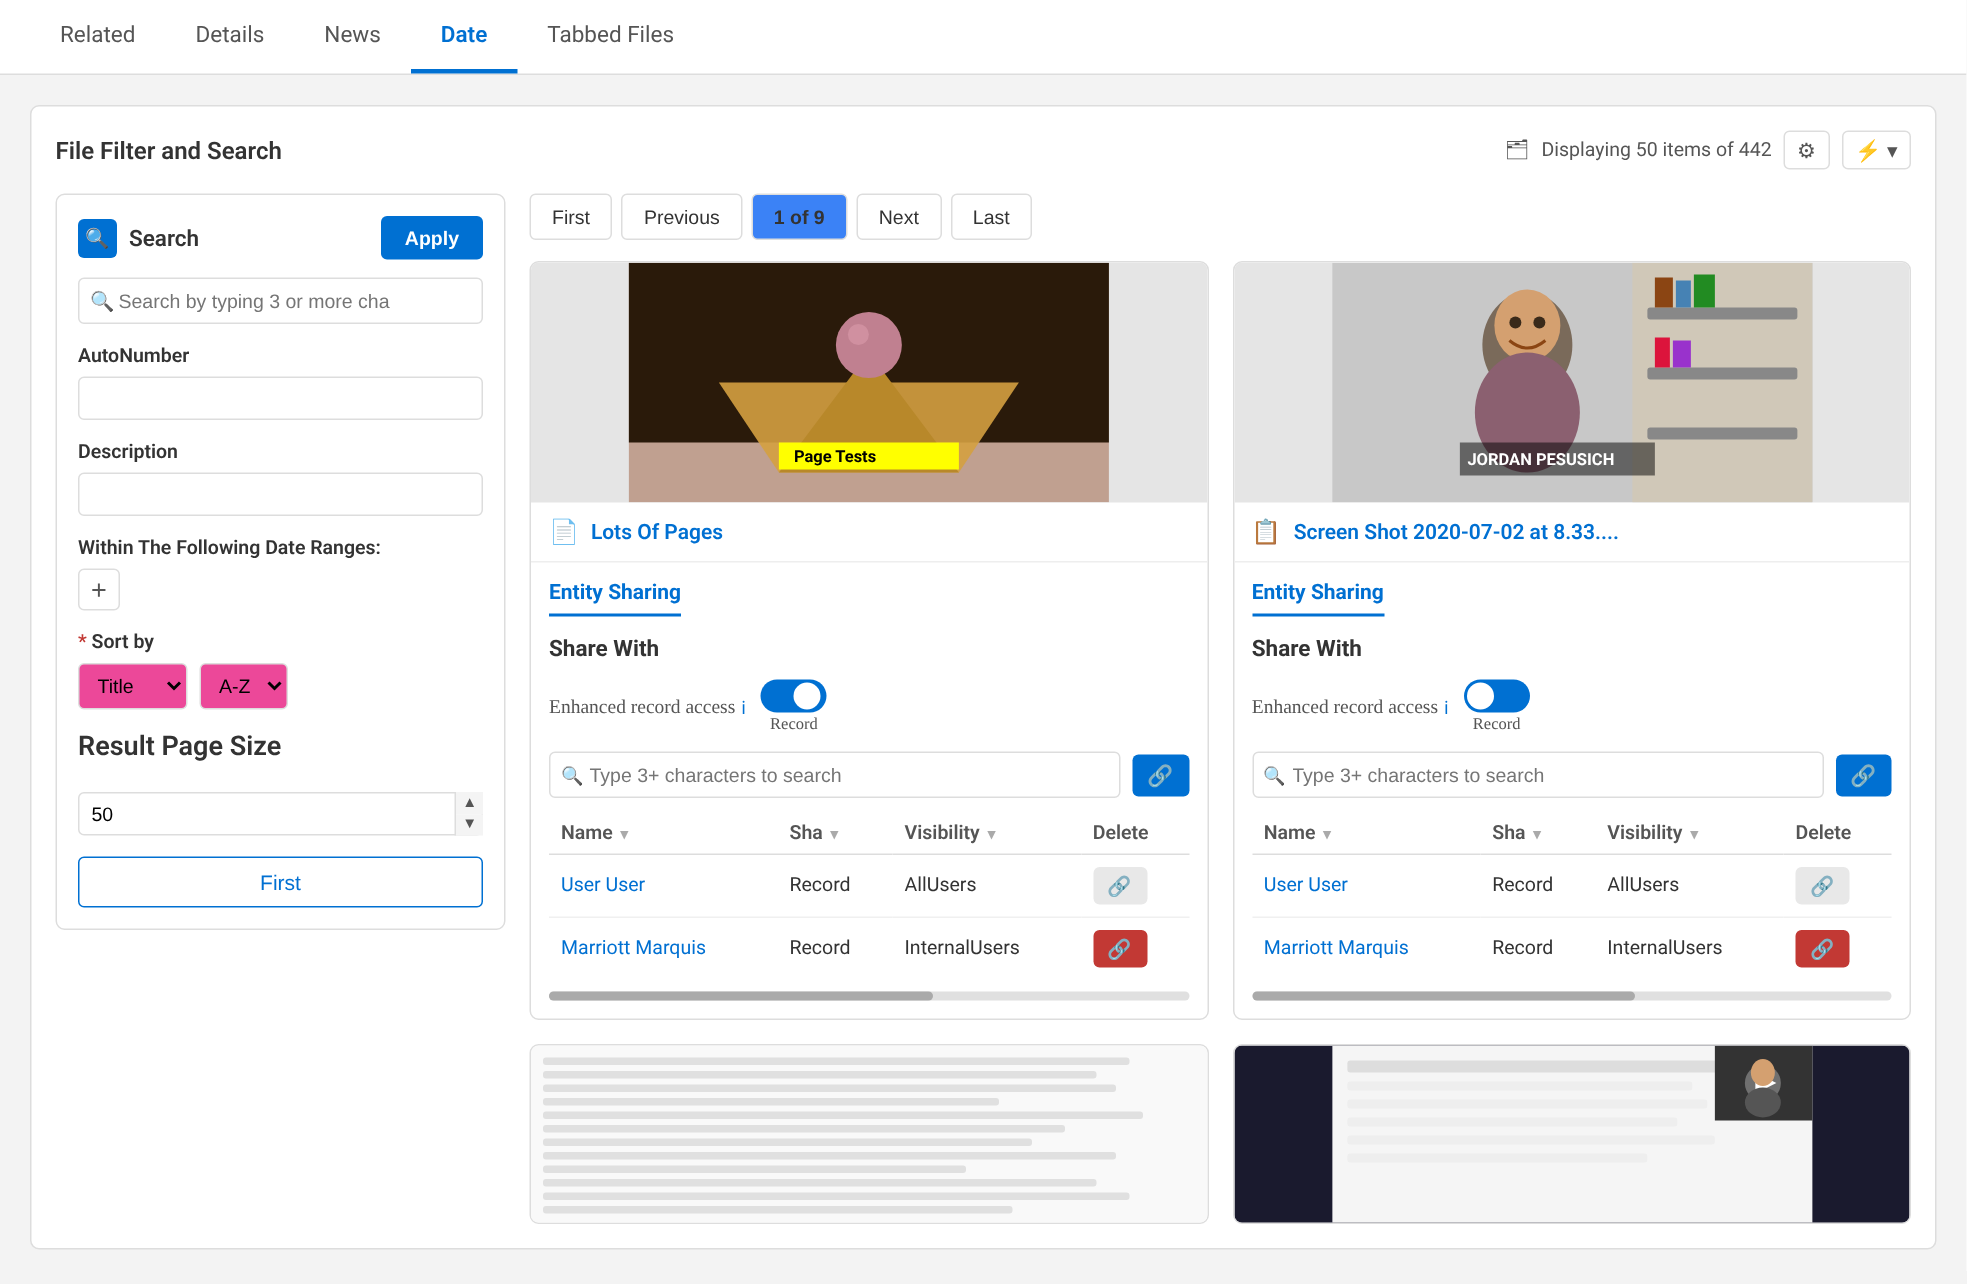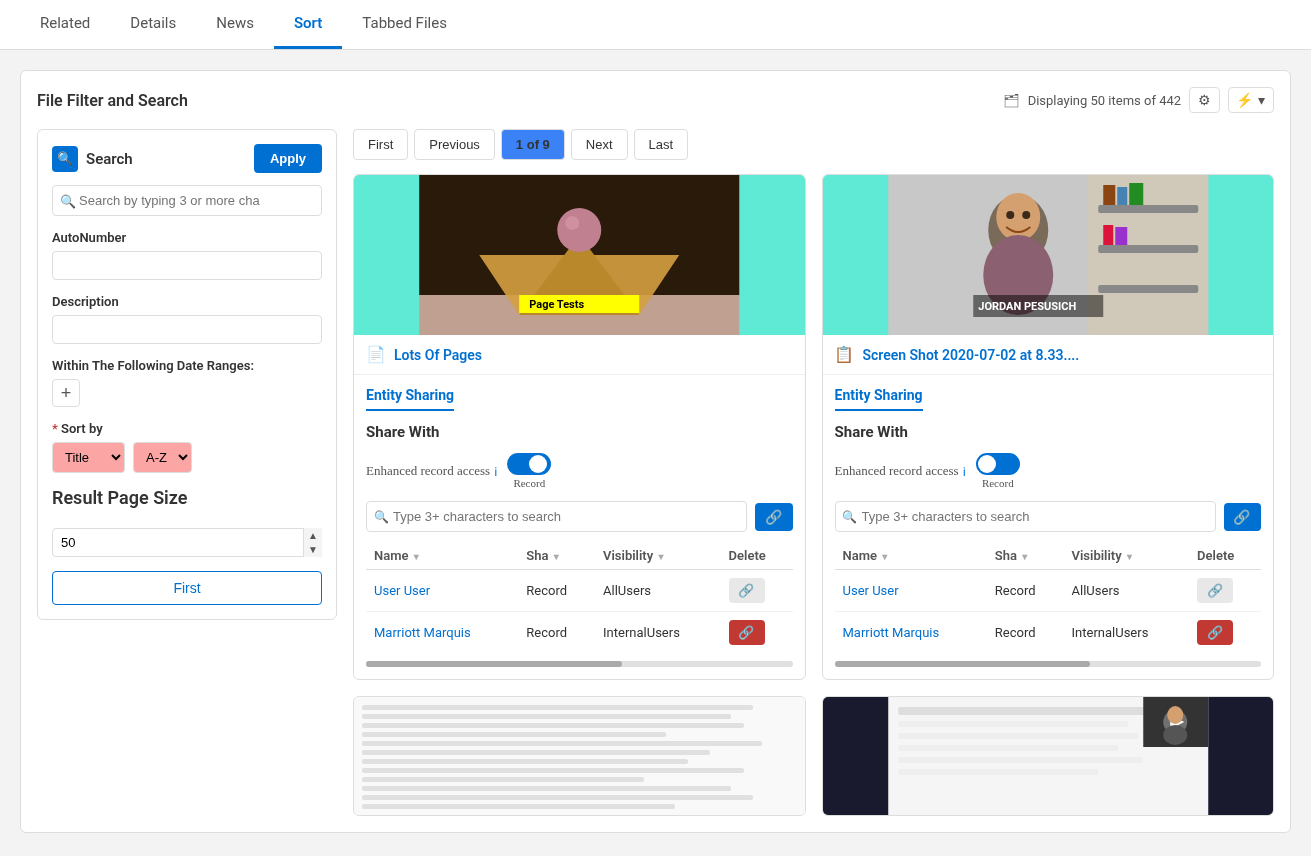--- a/index.html
+++ b/index.html
@@ -36,21 +36,21 @@
 
     .filter-label { font-size: 13px; font-weight: 600; margin-bottom: 6px; color: #333; }
     .filter-input { width: 100%; border: 1px solid #ddd; border-radius: 4px; padding: 6px 8px; font-size: 13px; margin-bottom: 14px; outline: none; }
 
     .date-range-label { font-size: 13px; font-weight: 600; margin-bottom: 6px; color: #333; }
     .add-btn { width: 28px; height: 28px; border: 1px solid #ddd; border-radius: 4px; background: #fff; font-size: 18px; cursor: pointer; display: flex; align-items: center; justify-content: center; color: #555; margin-bottom: 14px; }
 
     .sort-label { font-size: 13px; font-weight: 600; margin-bottom: 6px; color: #333; }
     .sort-label .required { color: #c23934; }
     .sort-row { display: flex; gap: 8px; margin-bottom: 14px; }
-    .sort-select { border: 1px solid #ddd; border-radius: 4px; padding: 6px 8px; font-size: 13px; background: #fca5a5; cursor: pointer; outline: none; }
+    .sort-select { border: 1px solid #ddd; border-radius: 4px; padding: 6px 8px; font-size: 13px; background: #ec4899; cursor: pointer; outline: none; }
 
     .page-size-label { font-size: 18px; font-weight: 600; margin-bottom: 20px; color: #333; }
     .page-size-wrap { position: relative; margin-bottom: 14px; }
     .page-size-input { width: 100%; border: 1px solid #ddd; border-radius: 4px; padding: 6px 8px; font-size: 13px; outline: none; }
     .page-size-spinners { position: absolute; right: 0; top: 0; bottom: 0; display: flex; flex-direction: column; border-left: 1px solid #ddd; }
     .spinner-btn { flex: 1; background: #f4f4f4; border: none; cursor: pointer; font-size: 10px; padding: 0 4px; color: #555; display: flex; align-items: center; justify-content: center; }
 
     .clear-btn { display: block; width: 100%; border: 1px solid #0070d2; background: #fff; color: #0070d2; border-radius: 4px; padding: 8px; font-size: 14px; cursor: pointer; text-align: center; }
 
     
@@ -58,21 +58,21 @@
 
     
     .pagination { display: flex; align-items: flex-start; gap: 6px; margin-bottom: 14px; }
     .page-btn { border: 1px solid #ddd; background: #fff; border-radius: 4px; padding: 7px 14px; font-size: 13px; cursor: pointer; color: #333; }
     .page-btn.current { background: #3b82f6; border: 1px solid #ddd; font-weight: 700; cursor: default; }
 
     
     .cards-grid { display: grid; grid-template-columns: 1fr 1fr; gap: 16px; }
 
     .file-card { background: #fff; border: 1px solid #ddd; border-radius: 6px; overflow: hidden; }
-    .file-thumb { width: 100%; height: 160px; overflow: hidden; position: relative; background: #5eead4; }
+    .file-thumb { width: 100%; height: 160px; overflow: hidden; position: relative; background: #e5e5e5; }
 
     .file-title-row { display: flex; align-items: center; gap: 8px; padding: 10px 12px; border-bottom: 1px solid #eee; }
     .file-icon { font-size: 16px; }
     .file-title { font-weight: 600; font-size: 14px; color: #0070d2; text-decoration: none; }
 
     .entity-section { padding: 12px; }
     .entity-section-title { font-size: 14px; font-weight: 700; color: #0070d2; border-bottom: 2px solid #0070d2; padding-bottom: 6px; margin-bottom: 12px; display: inline-block; }
 
     .share-with-title { font-size: 15px; font-weight: 700; margin-bottom: 12px; }
     .enhanced-row { display: flex; align-items: center; gap: 10px; margin-bottom: 12px; font-size: 13px; font-family: Liberation Serif, serif; }
@@ -113,21 +113,21 @@
     
     .video-thumb { width: 100%; height: 160px; background: #1a1a2e; position: relative; overflow: hidden; }
   </style>
 </head>
 <body>
 
 <div class="top-nav">
   <div class="tab">Related</div>
   <div class="tab">Details</div>
   <div class="tab">News</div>
-  <div class="tab active">Sort</div>
+  <div class="tab active">Date</div>
   <div class="tab">Tabbed Files</div>
 </div>
 
 <div class="main-content">
   <div class="filter-card">
 
     <div class="filter-card-header">
       <div class="filter-card-title">File Filter and Search</div>
       <div class="filter-card-meta">
         <span>🗂</span>

